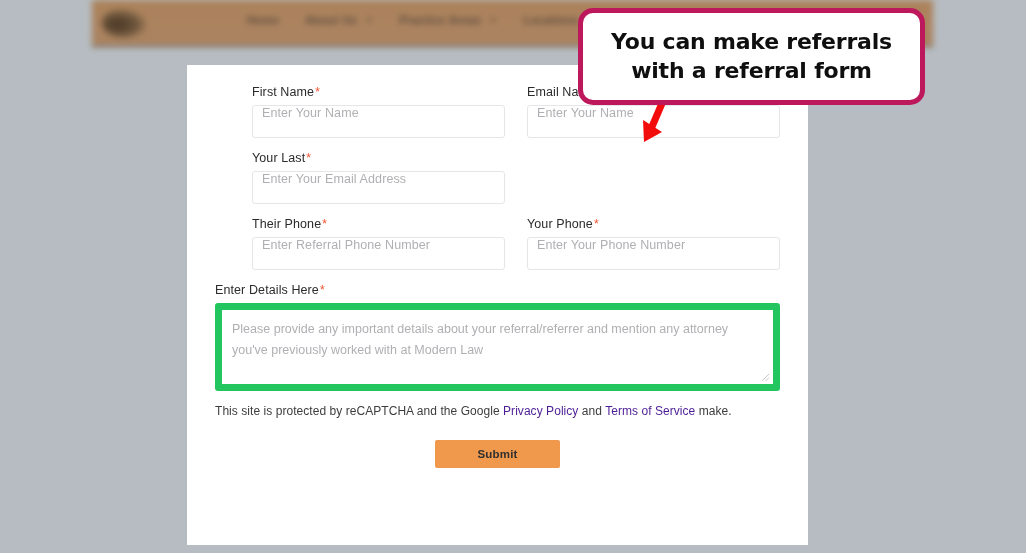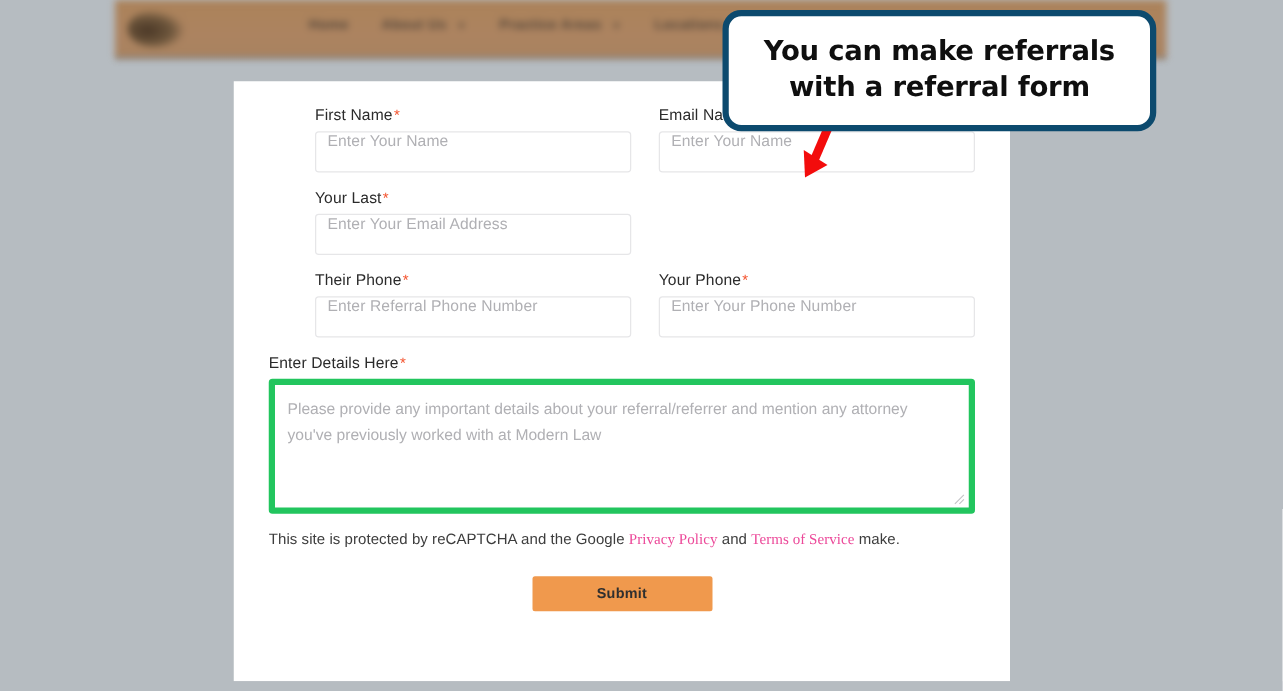--- a/index.html
+++ b/index.html
@@ -109,22 +109,22 @@
     align-items: flex-start;
     padding: 0 9px;
     font-size: 12.5px;
     color: #b0b0b4;
     letter-spacing: .1px;
   }
 
   .textarea-box {
     box-sizing: border-box;
     width: 100%;
-    height: 108px;
-    border: 5px solid #22c55e;
+    height: 88px;
+    border: 7px solid #22c55e;
     border-radius: 3px;
     background: #fff;
     padding: 9px 10px;
     font-size: 12.5px;
     color: #b0b0b4;
     line-height: 1.65;
     position: relative;
   }
   .resize-grip {
     position: absolute;
@@ -135,53 +135,52 @@
     color: #c3c3c6;
   }
 
   #recaptcha-note {
     font-size: 12px;
     color: #3d3d3d;
     margin-top: 4px;
     letter-spacing: .05px;
   }
   #recaptcha-note a {
-    color: #ec4899;
+    color: #4c1d95;
     text-decoration: none;
-    font-family: Liberation Serif, serif;
   }
 
   #submit-wrap {
     display: flex;
     justify-content: center;
     margin-top: 22px;
   }
   #submit-button {
-    width: 144px;
+    width: 125px;
     height: 28px;
     background: #f0994d;
     border: none;
     border-radius: 2px;
     color: #2f2f2f;
     font-size: 11.5px;
     font-weight: 700;
     font-family: "Liberation Sans", sans-serif;
     letter-spacing: .2px;
     cursor: pointer;
   }
 
   
   #callout {
     position: absolute;
     left: 578px;
     top: 8px;
     width: 347px;
     height: 97px;
     background: #ffffff;
-    border: 5px solid #0c4a6e;
+    border: 5px solid #be185d;
     border-radius: 15px;
     box-sizing: border-box;
     display: flex;
     align-items: center;
     justify-content: center;
     text-align: center;
     z-index: 20;
   }
   #callout-text {
     font-family: "DejaVu Sans", sans-serif;

